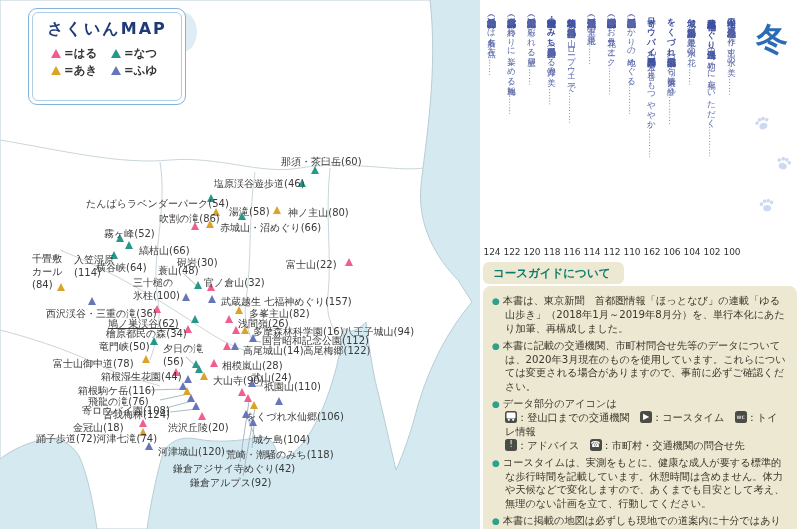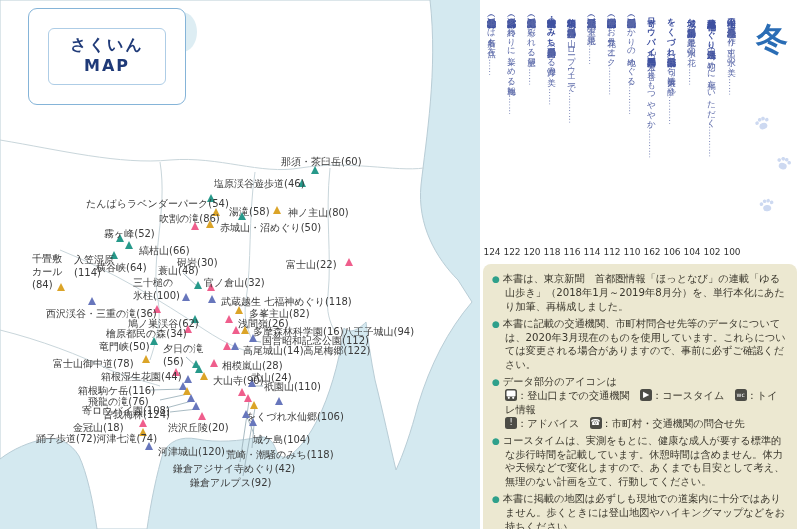--- a/index.html
+++ b/index.html
@@ -13,21 +13,21 @@
   #markers { position:absolute; left:0; top:0; width:480px; height:529px; }
   .tri { position:absolute; width:0; height:0;
          border-left:4.5px solid transparent; border-right:4.5px solid transparent;
          border-bottom:8px solid #999; }
   .mlabel { position:absolute; font-size:10px; line-height:1.3; color:#3a3a3a;
             white-space:pre-line; letter-spacing:0; }
 
   
   #legend { position:absolute; left:28px; top:8px; width:158px; height:97px;
             background:#fff; border:1.5px solid #85b4d8; border-radius:9px;
-            padding:19px; z-index:5; }
+            padding:3px; z-index:5; }
   #legend-inner { width:100%; height:100%; border:1px solid #aecde6; border-radius:6px;
                   padding:6px 4px 3px; text-align:center; }
   #legend-title { font-size:16px; font-weight:bold; color:#1f3a78; letter-spacing:2px; }
   #legend-items { display:grid; grid-template-columns:1fr 1fr; gap:2px 2px;
                   margin:6px 8px 3px 14px; }
   .legend-item { display:flex; align-items:center; gap:3px; font-size:11.5px;
                  font-weight:bold; color:#333; }
   .legend-item .tri { position:static; border-left-width:5px; border-right-width:5px;
                       border-bottom-width:9px; }
   #legend-note { font-size:9px; color:#555; margin-top:3px; }
@@ -124,21 +124,21 @@
         <div class="mlabel" style="left: 214px; top: 177px;">塩原渓谷遊歩道(46)</div>
         <span class="tri" style="left: 238px; top: 212px; border-bottom-color: rgb(39, 153, 138);"></span>
         <div class="mlabel" style="left: 229px; top: 205px;">湯滝(58)</div>
         <span class="tri" style="left: 273px; top: 206px; border-bottom-color: rgb(219, 164, 40);"></span>
         <div class="mlabel" style="left: 288px; top: 206px;">神ノ主山(80)</div>
         <span class="tri" style="left: 207px; top: 194px; border-bottom-color: rgb(39, 153, 138);"></span>
         <div class="mlabel" style="left: 86px; top: 197px;">たんばらラベンダーパーク(54)</div>
         <span class="tri" style="left: 212px; top: 208px; border-bottom-color: rgb(219, 164, 40);"></span>
         <div class="mlabel" style="left: 159px; top: 212px;">吹割の滝(86)</div>
         <span class="tri" style="left: 206px; top: 220px; border-bottom-color: rgb(219, 164, 40);"></span>
-        <div class="mlabel" style="left: 220px; top: 221px;">赤城山・沼めぐり(50)</div>
+        <div class="mlabel" style="left: 220px; top: 221px;">赤城山・沼めぐり(66)</div>
         <span class="tri" style="left: 116px; top: 234px; border-bottom-color: rgb(39, 153, 138);"></span>
         <div class="mlabel" style="left: 104px; top: 227px;">霧ヶ峰(52)</div>
         <span class="tri" style="left: 191px; top: 222px; border-bottom-color: rgb(239, 94, 140);"></span>
         <div class="mlabel" style="left: 177px; top: 236px; margin-top: 20px;">硯岩(30)</div>
         <span class="tri" style="left: 125px; top: 241px; border-bottom-color: rgb(39, 153, 138);"></span>
         <div class="mlabel" style="left: 139px; top: 244px;">縞枯山(66)</div>
         <span class="tri" style="left: 110px; top: 251px; border-bottom-color: rgb(39, 153, 138);"></span>
         <div class="mlabel" style="left: 96px; top: 261px;">横谷峡(64)</div>
         <span class="tri" style="left: 57px; top: 283px; border-bottom-color: rgb(219, 164, 40);"></span>
         <div class="mlabel" style="left: 32px; top: 252px;">千畳敷
@@ -150,27 +150,27 @@
         <span class="tri" style="left: 194px; top: 281px; border-bottom-color: rgb(39, 153, 138);"></span>
         <div class="mlabel" style="left: 158px; top: 264px;">蓑山(48)</div>
         <span class="tri" style="left: 182px; top: 293px; border-bottom-color: rgb(103, 118, 188);"></span>
         <div class="mlabel" style="left: 133px; top: 276px;">三十槌の
 氷柱(100)</div>
         <span class="tri" style="left: 207px; top: 283px; border-bottom-color: rgb(239, 94, 140);"></span>
         <div class="mlabel" style="left: 204px; top: 276px;">官ノ倉山(32)</div>
         <span class="tri" style="left: 153px; top: 305px; border-bottom-color: rgb(239, 94, 140);"></span>
         <div class="mlabel" style="left: 46px; top: 307px;">西沢渓谷・三重の滝(36)</div>
         <span class="tri" style="left: 208px; top: 295px; border-bottom-color: rgb(103, 118, 188);"></span>
-        <div class="mlabel" style="left: 221px; top: 295px;">武蔵越生 七福神めぐり(118)</div>
+        <div class="mlabel" style="left: 221px; top: 295px;">武蔵越生 七福神めぐり(157)</div>
         <span class="tri" style="left: 235px; top: 306px; border-bottom-color: rgb(219, 164, 40);"></span>
         <div class="mlabel" style="left: 249px; top: 307px;">多峯主山(82)</div>
         <span class="tri" style="left: 225px; top: 315px; border-bottom-color: rgb(239, 94, 140);"></span>
         <div class="mlabel" style="left: 238px; top: 317px;">浅間嶺(26)</div>
         <span class="tri" style="left: 191px; top: 315px; border-bottom-color: rgb(39, 153, 138);"></span>
-        <div class="mlabel" style="left: 128px; top: 317px;">鳩ノ巣渓谷(62)</div>
+        <div class="mlabel" style="left: 108px; top: 317px; text-decoration: underline;">鳩ノ巣渓谷(62)</div>
         <span class="tri" style="left: 184px; top: 325px; border-bottom-color: rgb(239, 94, 140);"></span>
         <div class="mlabel" style="left: 106px; top: 327px;">檜原都民の森(34)</div>
         <span class="tri" style="left: 232px; top: 326px; border-bottom-color: rgb(239, 94, 140);"></span>
         <div class="mlabel" style="left: 253px; top: 325px;">多摩森林科学園(16)八王子城山(94)</div>
         <span class="tri" style="left: 249px; top: 334px; border-bottom-color: rgb(103, 118, 188);"></span>
         <div class="mlabel" style="left: 262px; top: 334px;">国営昭和記念公園(112)</div>
         <span class="tri" style="left: 223px; top: 342px; border-bottom-color: rgb(239, 94, 140);"></span>
         <div class="mlabel" style="left: 243px; top: 344px;">高尾城山(14)高尾梅郷(122)</div>
         <span class="tri" style="left: 150px; top: 337px; border-bottom-color: rgb(39, 153, 138);"></span>
         <div class="mlabel" style="left: 99px; top: 340px;">竜門峡(50)</div>
@@ -219,20 +219,38 @@
         <div class="mlabel" style="left: 286px; top: 258px;">富士山(22)</div>
         <span class="tri" style="left: 241px; top: 326px; border-bottom-color: rgb(219, 164, 40);"></span>
         <span class="tri" style="left: 231px; top: 342px; border-bottom-color: rgb(103, 118, 188);"></span>
         <span class="tri" style="left: 195px; top: 365px; border-bottom-color: rgb(39, 153, 138);"></span>
         <span class="tri" style="left: 184px; top: 375px; border-bottom-color: rgb(103, 118, 188);"></span>
       </div>
 
     <div id="legend">
       <div id="legend-inner">
         <div id="legend-title">さくいんMAP</div>
+        <div id="legend-items">
+            <div class="legend-item">
+              <span class="tri" style="border-bottom-color: rgb(239, 94, 140);"></span>
+              <span>=はる</span>
+            </div>
+            <div class="legend-item">
+              <span class="tri" style="border-bottom-color: rgb(39, 153, 138);"></span>
+              <span>=なつ</span>
+            </div>
+            <div class="legend-item">
+              <span class="tri" style="border-bottom-color: rgb(219, 164, 40);"></span>
+              <span>=あき</span>
+            </div>
+            <div class="legend-item">
+              <span class="tri" style="border-bottom-color: rgb(103, 118, 188);"></span>
+              <span>=ふゆ</span>
+            </div>
+          </div>
       </div>
     </div>
   </div>
 
   <div id="index-section">
     <div id="winter-char">冬</div>
     <div id="index-columns">
         <div class="icol">
           <div class="vtext"><span class="ititle">三十槌の氷柱（埼玉県）</span><span class="idesc">岩清水が作り出す氷の美</span><span class="idots">…………</span></div>
           <div class="ipage">100</div>
@@ -310,20 +328,21 @@
           <ellipse cx="10" cy="13.5" rx="4.5" ry="3.5"></ellipse>
           <circle cx="4.5" cy="8" r="2"></circle>
           <circle cx="8.5" cy="5.5" r="2"></circle>
           <circle cx="12.5" cy="5.5" r="2"></circle>
           <circle cx="16" cy="8" r="2"></circle>
         </svg>
     </span>
   </div>
 
   <div id="guide">
+    <div id="guide-tab">コースガイドについて</div>
     <div id="guide-box">
         <p class="gpara"><span class="gbullet">●</span>本書は、東京新聞　首都圏情報「ほっとなび」の連載「ゆる山歩き」（2018年1月～2019年8月分）を、単行本化にあたり加筆、再構成しました。</p>
         <p class="gpara"><span class="gbullet">●</span>本書に記載の交通機関、市町村問合せ先等のデータについては、2020年3月現在のものを使用しています。これらについては変更される場合がありますので、事前に必ずご確認ください。</p>
         <p class="gpara"><span class="gbullet">●</span>データ部分のアイコンは<br><span class="gicon"><svg width="10" height="9" viewBox="0 0 10 9" fill="#fff">
               <rect x="0.5" y="0.5" width="9" height="6" rx="1.2"></rect>
               <circle cx="2.8" cy="7.8" r="1.1"></circle>
               <circle cx="7.2" cy="7.8" r="1.1"></circle>
             </svg></span>：登山口までの交通機関　<span class="gicon">▶</span>：コースタイム　<span class="gicon small">wc</span>：トイレ情報<br><span class="gicon">!</span>：アドバイス　<span class="gicon">☎</span>：市町村・交通機関の問合せ先</p>
         <p class="gpara"><span class="gbullet">●</span>コースタイムは、実測をもとに、健康な成人が要する標準的な歩行時間を記載しています。休憩時間は含めません。体力や天候などで変化しますので、あくまでも目安として考え、無理のない計画を立て、行動してください。</p>
         <p class="gpara"><span class="gbullet">●</span>本書に掲載の地図は必ずしも現地での道案内に十分ではありません。歩くときには登山地図やハイキングマップなどをお持ちください。</p>

